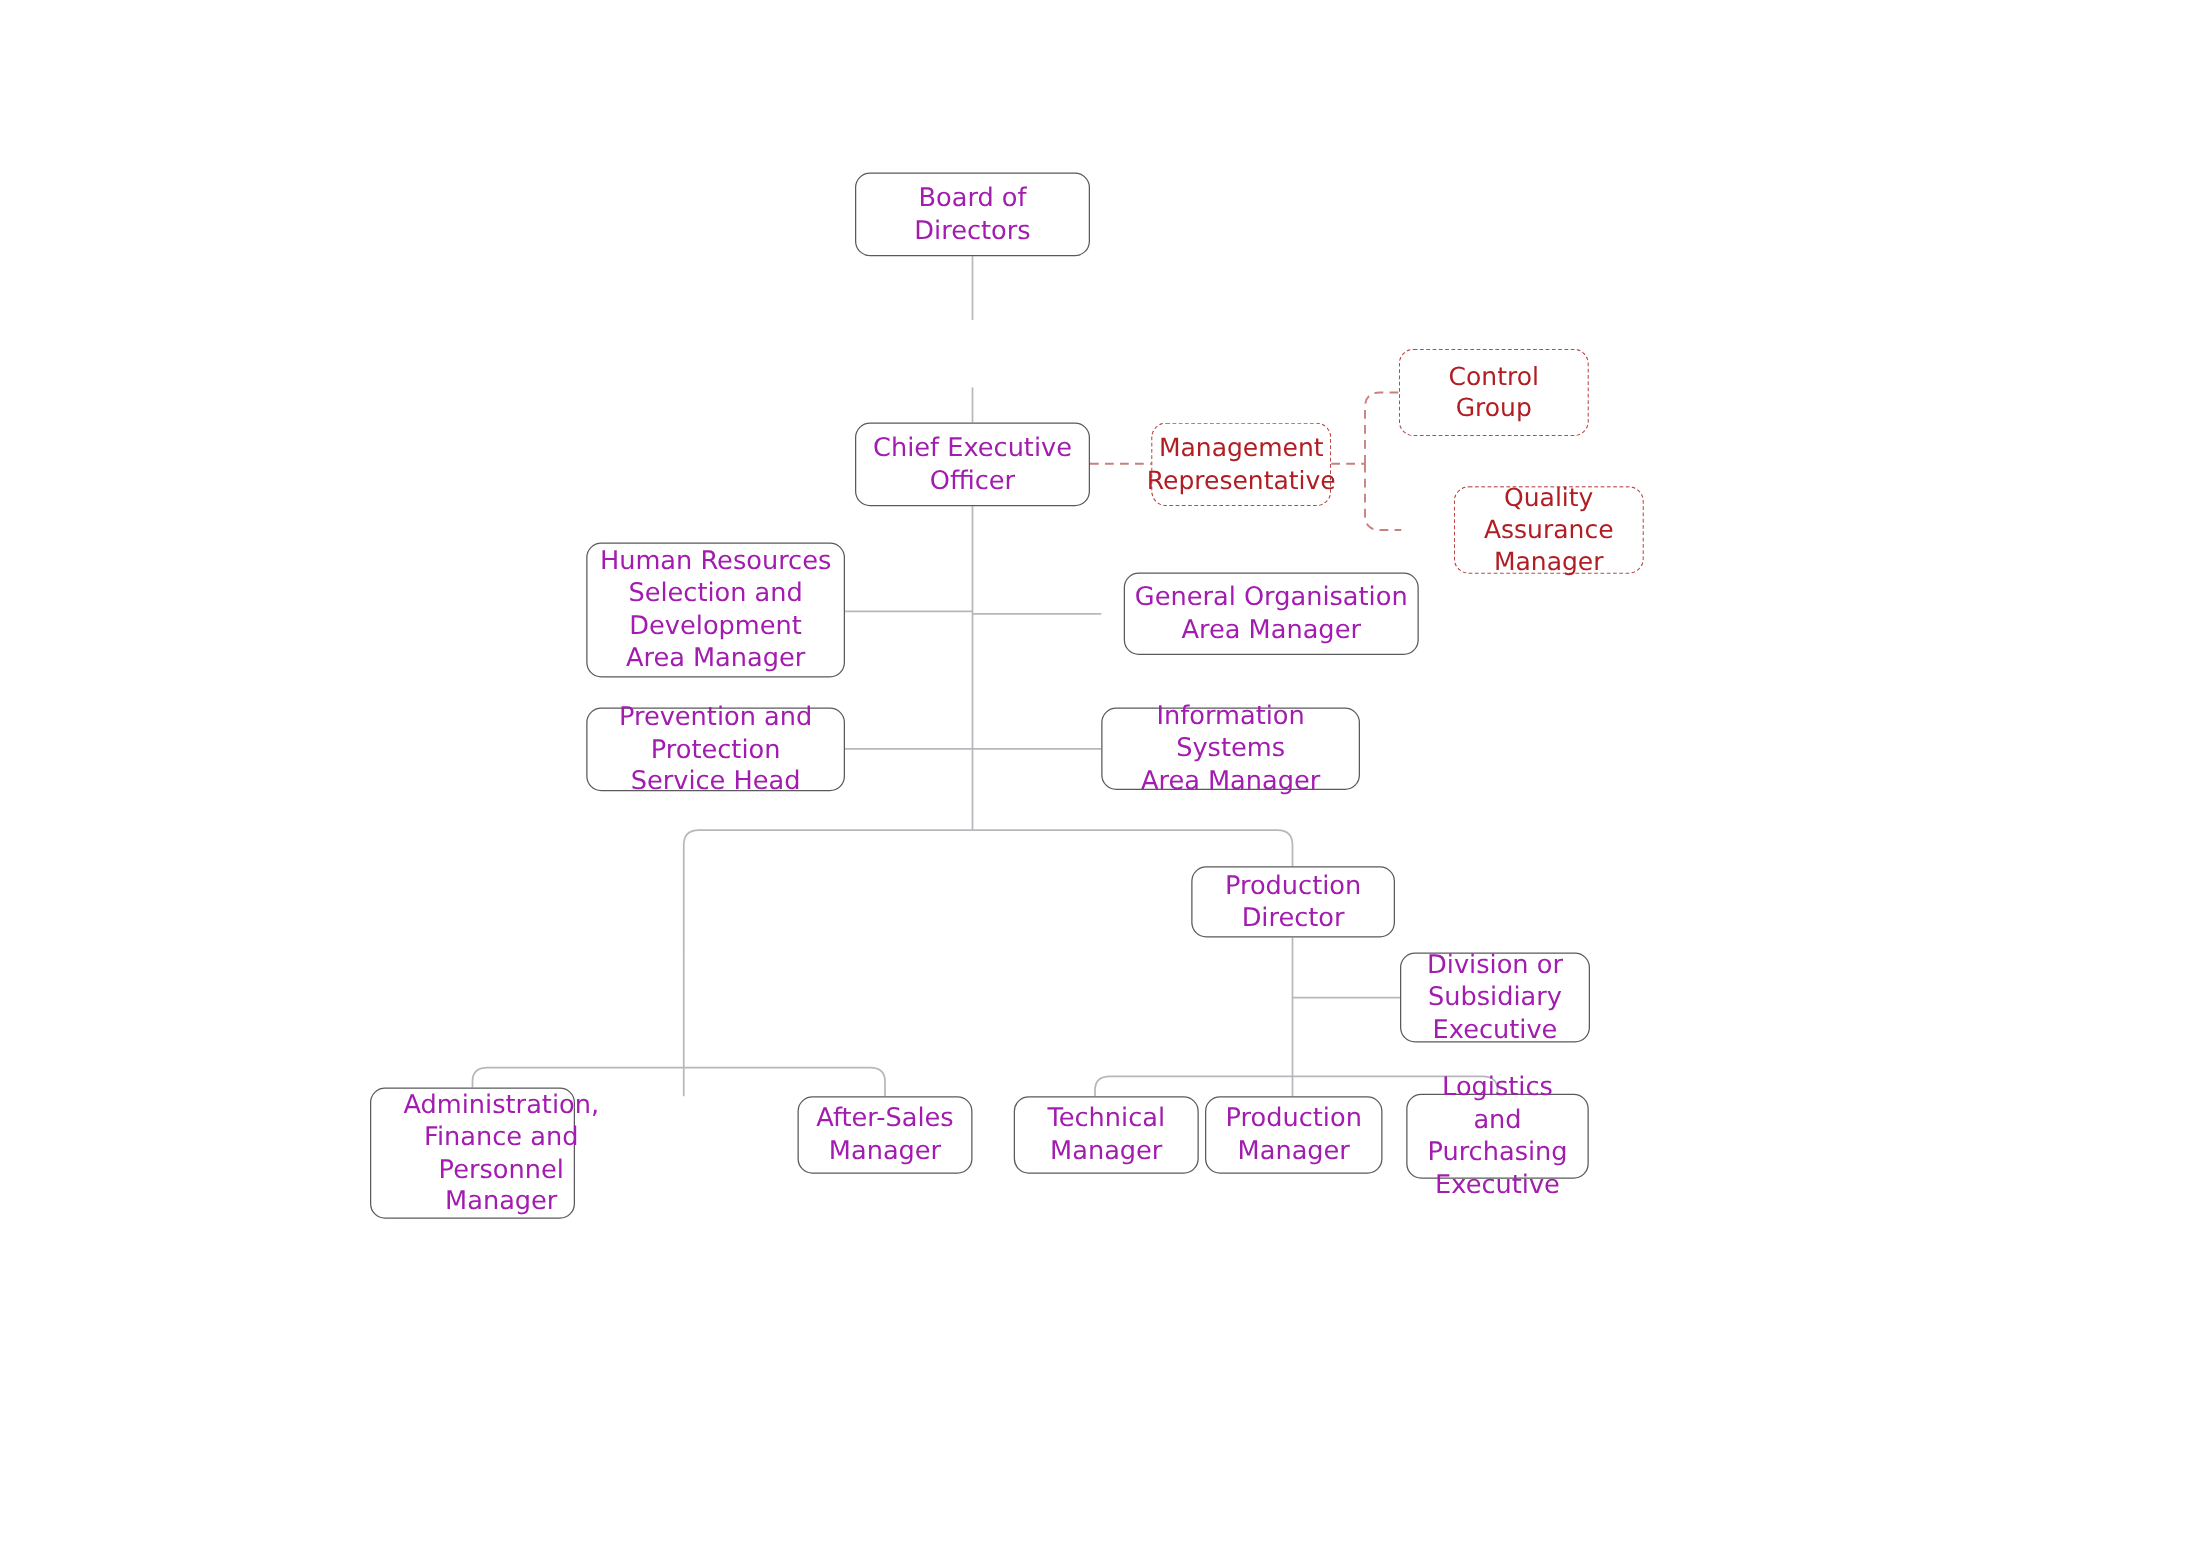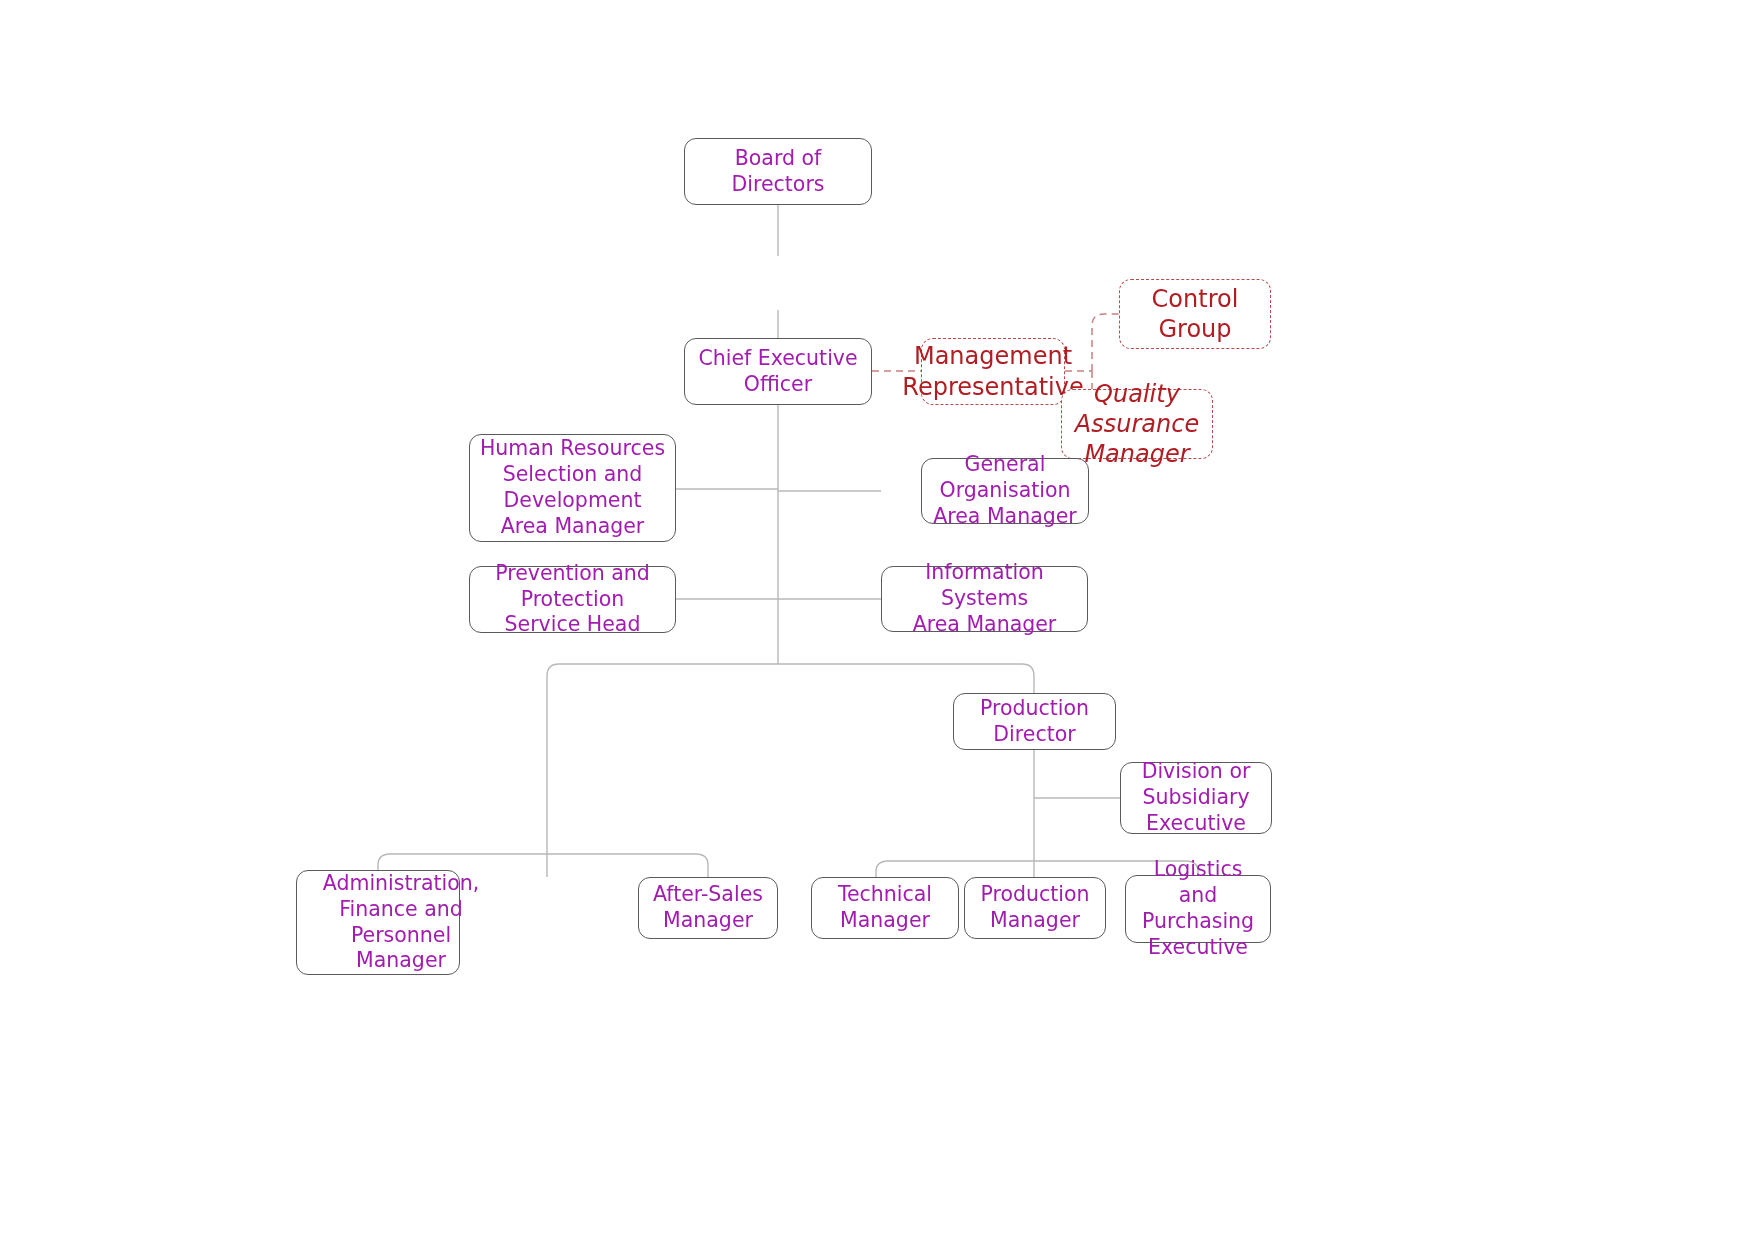--- a/index.html
+++ b/index.html
@@ -44,21 +44,21 @@
     border: 1.6px dashed #b94a4a;
     color: #b01d22;
   }
   .node-label {
     display: block;
     line-height: 1.26;
     white-space: pre-line;
     padding: 0 6px;
   }
   .f-20 { font-size: 20.5px; }
-  .f-19 { font-size: 24px; }
+  .f-19 { font-size: 20px; }
   .f-chair { font-size: 25px; letter-spacing: 0.4px; }
 </style>
 </head>
 <body>
 
 <div id="chart-root">
 
   <svg id="connector-layer" viewBox="0 0 1755 1241" xmlns="http://www.w3.org/2000/svg">
     <g fill="none" stroke="#b8b8bc" stroke-width="1.4">
 
@@ -115,34 +115,34 @@
   <div class="node node-dashed" style="left:921px; top:338px; width:144px; height:67px;">
     <span class="node-label f-19">Management
 Representative</span>
   </div>
 
   <div class="node node-dashed" style="left:1119px; top:279px; width:152px; height:70px;">
     <span class="node-label f-19">Control
 Group</span>
   </div>
 
-  <div class="node node-dashed" style="left:1061px; top:389px; width:152px; height:70px;font-style:italic;">
+  <div class="node node-dashed" style="left:1163px; top:389px; width:152px; height:70px;">
     <span class="node-label f-19">Quality
 Assurance
 Manager</span>
   </div>
 
   <div class="node node-solid" style="left:469px; top:434px; width:207px; height:108px;">
     <span class="node-label f-20">Human Resources
 Selection and
 Development
 Area Manager</span>
   </div>
 
-  <div class="node node-solid" style="left:921px; top:458px; width:168px; height:66px;">
+  <div class="node node-solid" style="left:899px; top:458px; width:236px; height:66px;">
     <span class="node-label f-20">General Organisation
 Area Manager</span>
   </div>
 
   <div class="node node-solid" style="left:469px; top:566px; width:207px; height:67px;">
     <span class="node-label f-20">Prevention and
 Protection
 Service Head</span>
   </div>
 

